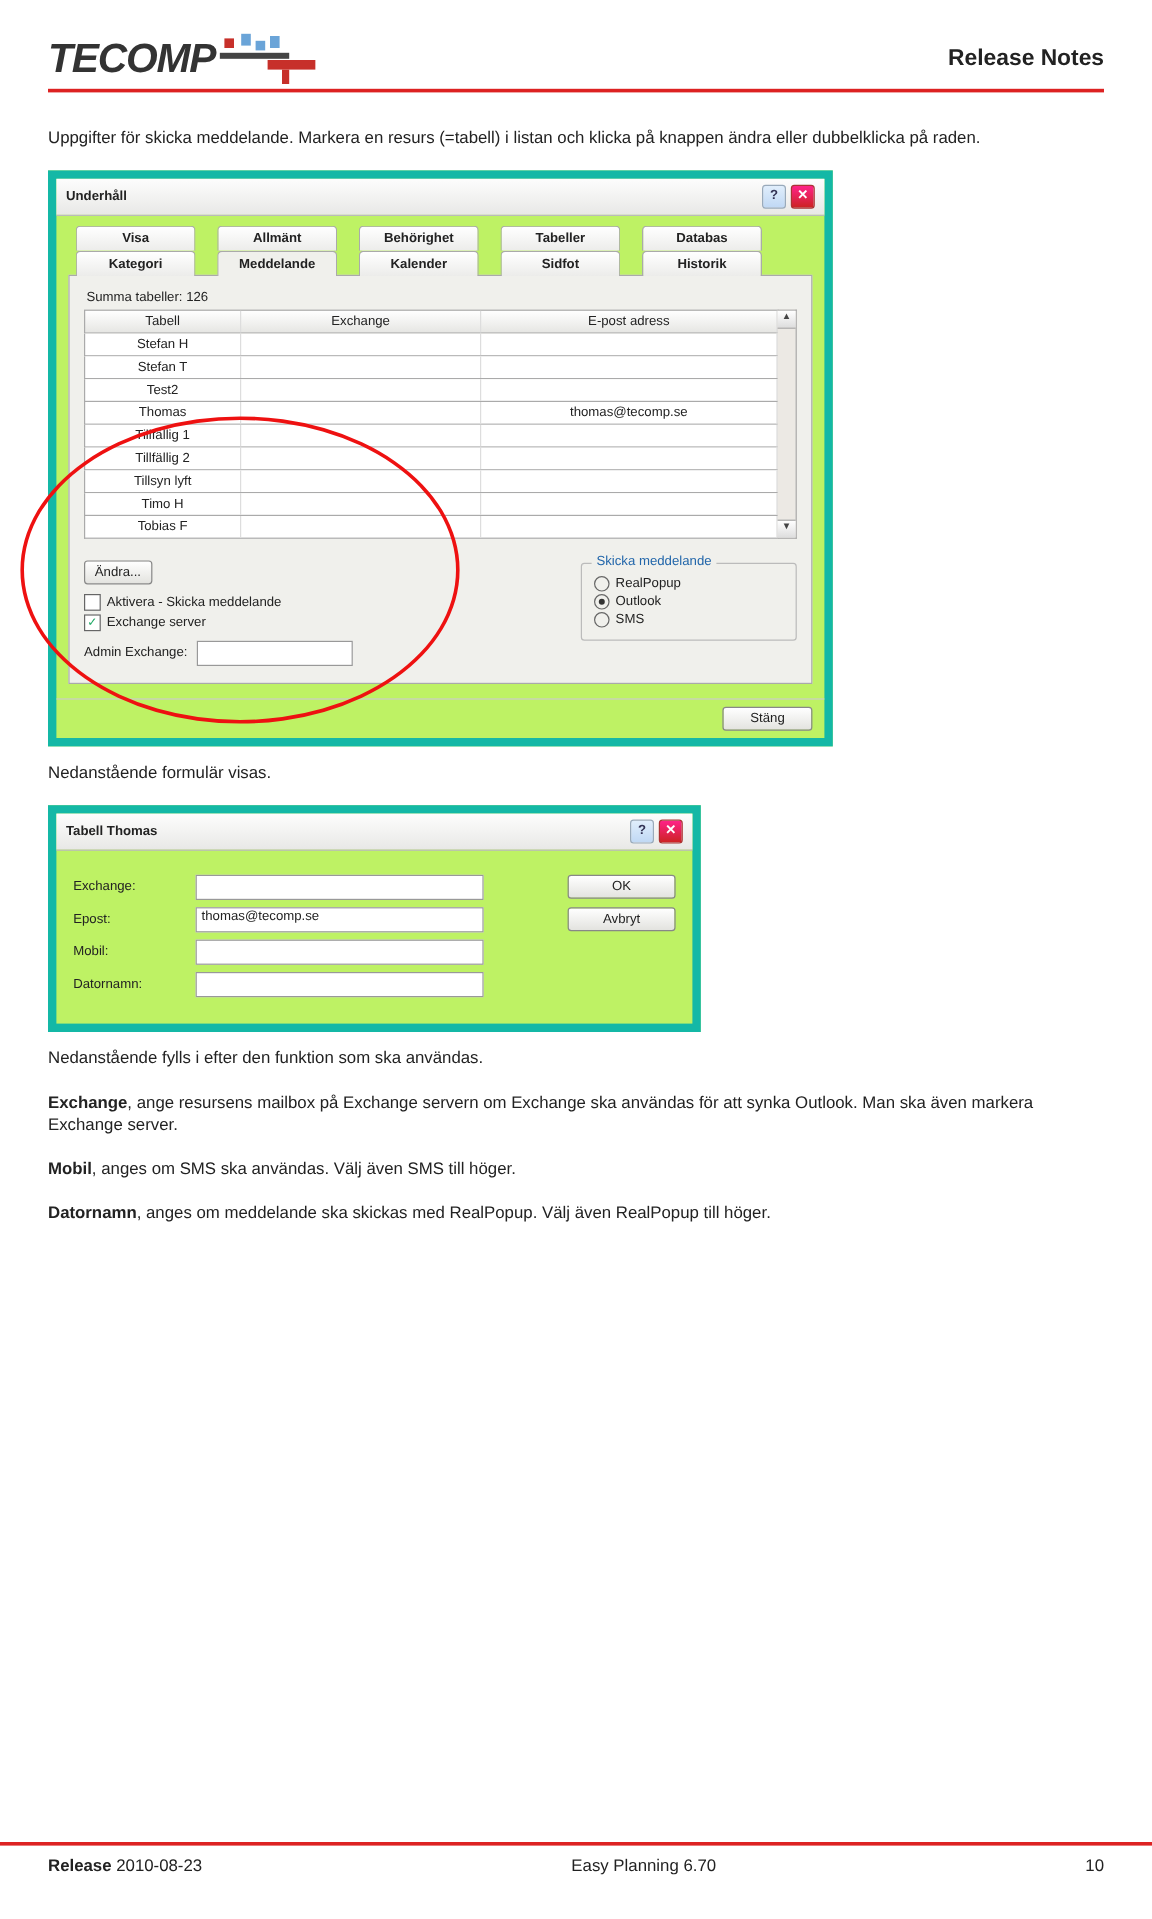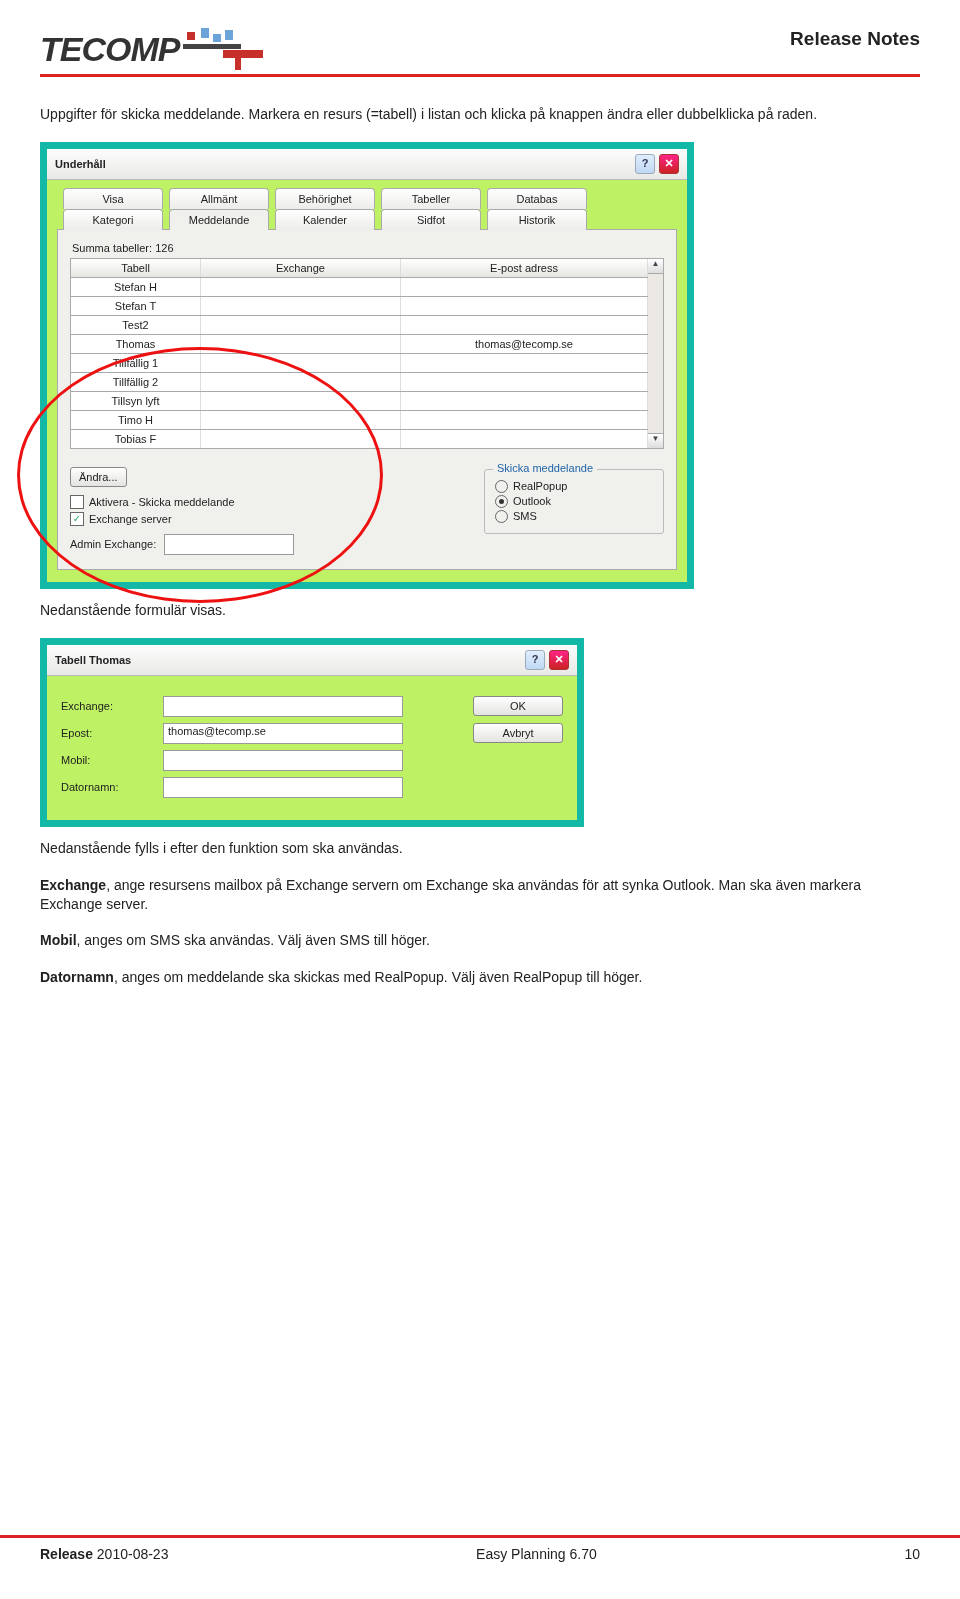--- a/index.html
+++ b/index.html
@@ -11,21 +11,21 @@
     width: 960px;
   }
   .page {
     padding: 28px 40px 20px 40px;
     box-sizing: border-box;
     min-height: 1535px;
   }
   .header {
     display: flex;
     justify-content: space-between;
-    align-items: flex-start;
+    align-items: center;
     border-bottom: 3px solid #d22;
     padding-bottom: 4px;
     margin-bottom: 28px;
   }
   .logo {
     display: flex;
     align-items: center;
     gap: 4px;
   }
   .logo-text {
@@ -75,21 +75,21 @@
   .dlg-ctrls { display:flex; gap:4px; }
   .dlg-help {
     width:18px; height:18px; border:1px solid #9ab; border-radius:3px;
     background:linear-gradient(#e0eefc,#c0d8f4); text-align:center; font-weight:bold; color:#335; font-size:11px; line-height:17px;
   }
   .dlg-close {
     width:18px; height:18px; border:1px solid #a33; border-radius:3px;
     background:linear-gradient(#f28,#c22); color:#fff; text-align:center; font-weight:bold; font-size:11px; line-height:16px;
   }
   .dlg-body { padding: 8px 10px 12px 10px; }
-  .tabrow { display:flex; gap:6px; margin-left:6px;}
+  .tabrow { display:flex; gap:18px; margin-left:6px;font-weight:bold;}
   .tab {
     width:98px; text-align:center; padding:4px 0;
     background:linear-gradient(#fff,#ececea);
     border:1px solid #aaa; border-bottom:none;
     border-radius:4px 4px 0 0;
     font-size:11px;
   }
   .tab.active { background:#f0f0ec; position:relative; z-index:2;}
   .tab-panel {
     border:1px solid #aaa; margin-top:-1px; padding:10px 12px 14px 12px;
@@ -273,20 +273,23 @@
                 </div>
               <div class="radio">
                   <span class="radio-dot"></span>
                   <span>SMS</span>
                 </div>
             </div>
           </div>
         </div>
       </div>
     </div>
+    <div class="dlg-foot">
+      <span class="btn" style="padding:3px 22px;">Stäng</span>
+    </div>
     <div class="circle"></div>
   </div>
 
   <div class="body-text section-gap">Nedanstående formulär visas.</div>
 
   <div class="dialog dlg2">
     <div class="dlg-title">
       <span>Tabell Thomas</span>
       <span class="dlg-ctrls">
         <span class="dlg-help">?</span>

